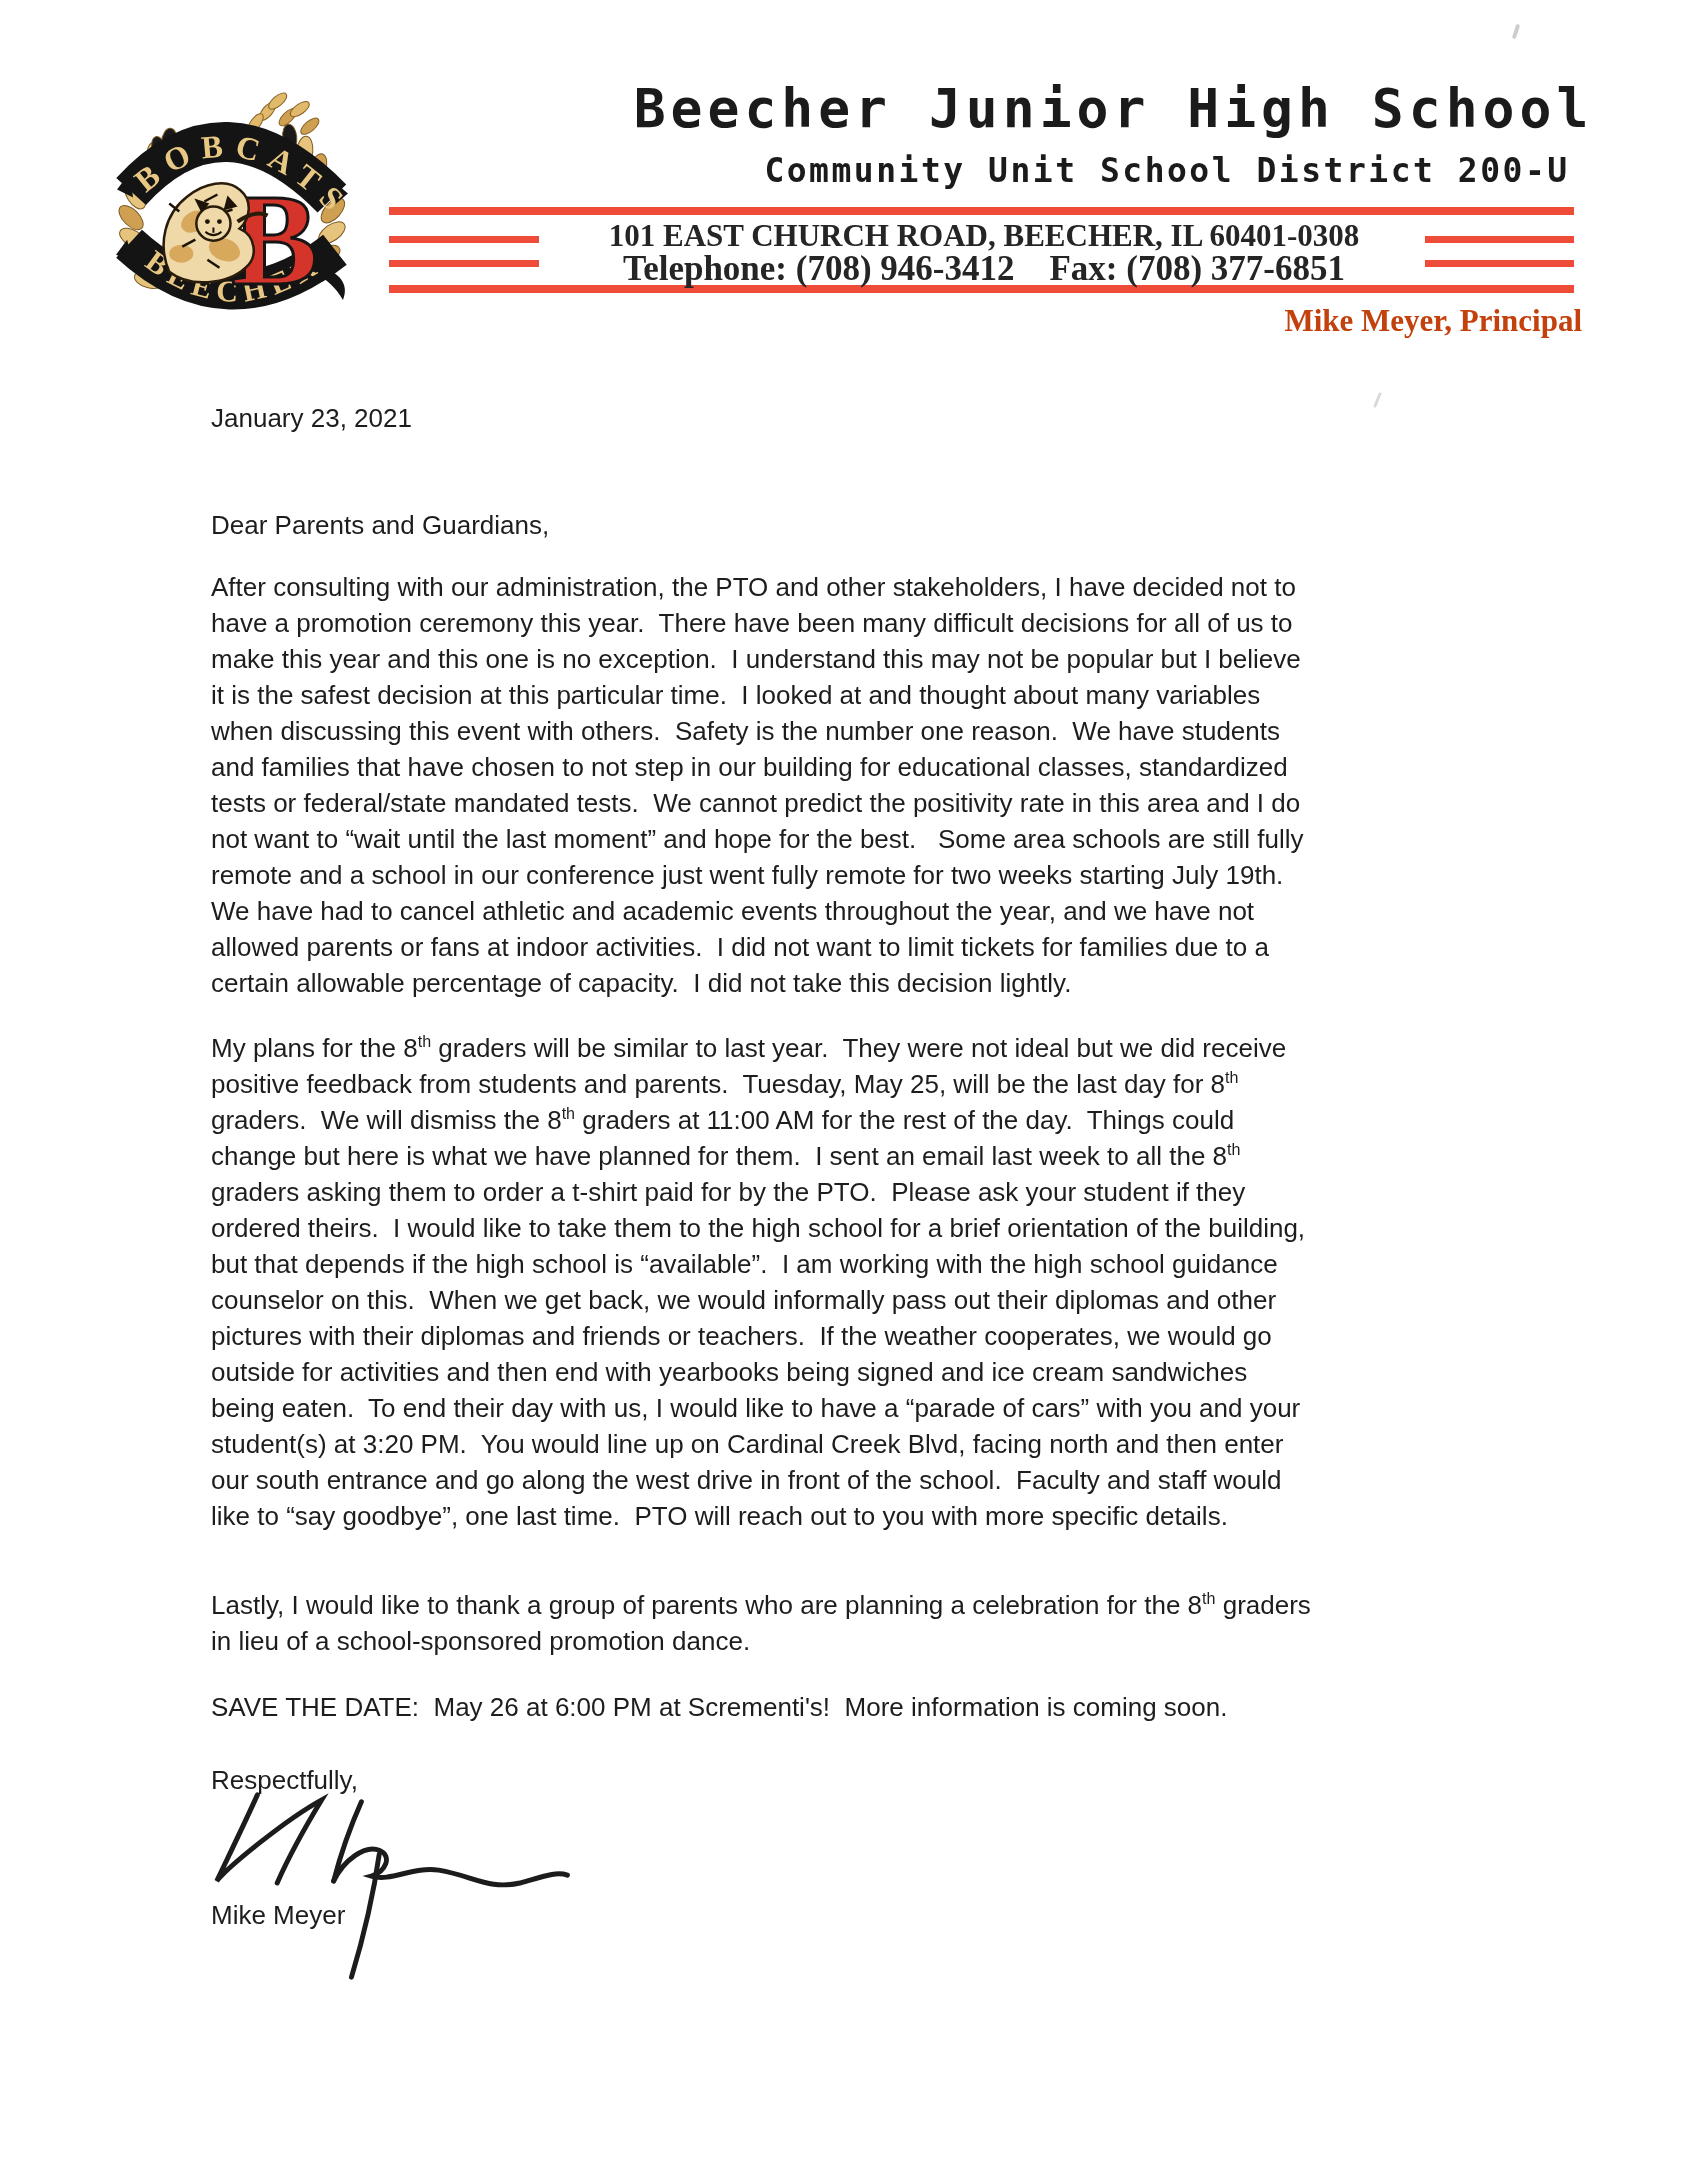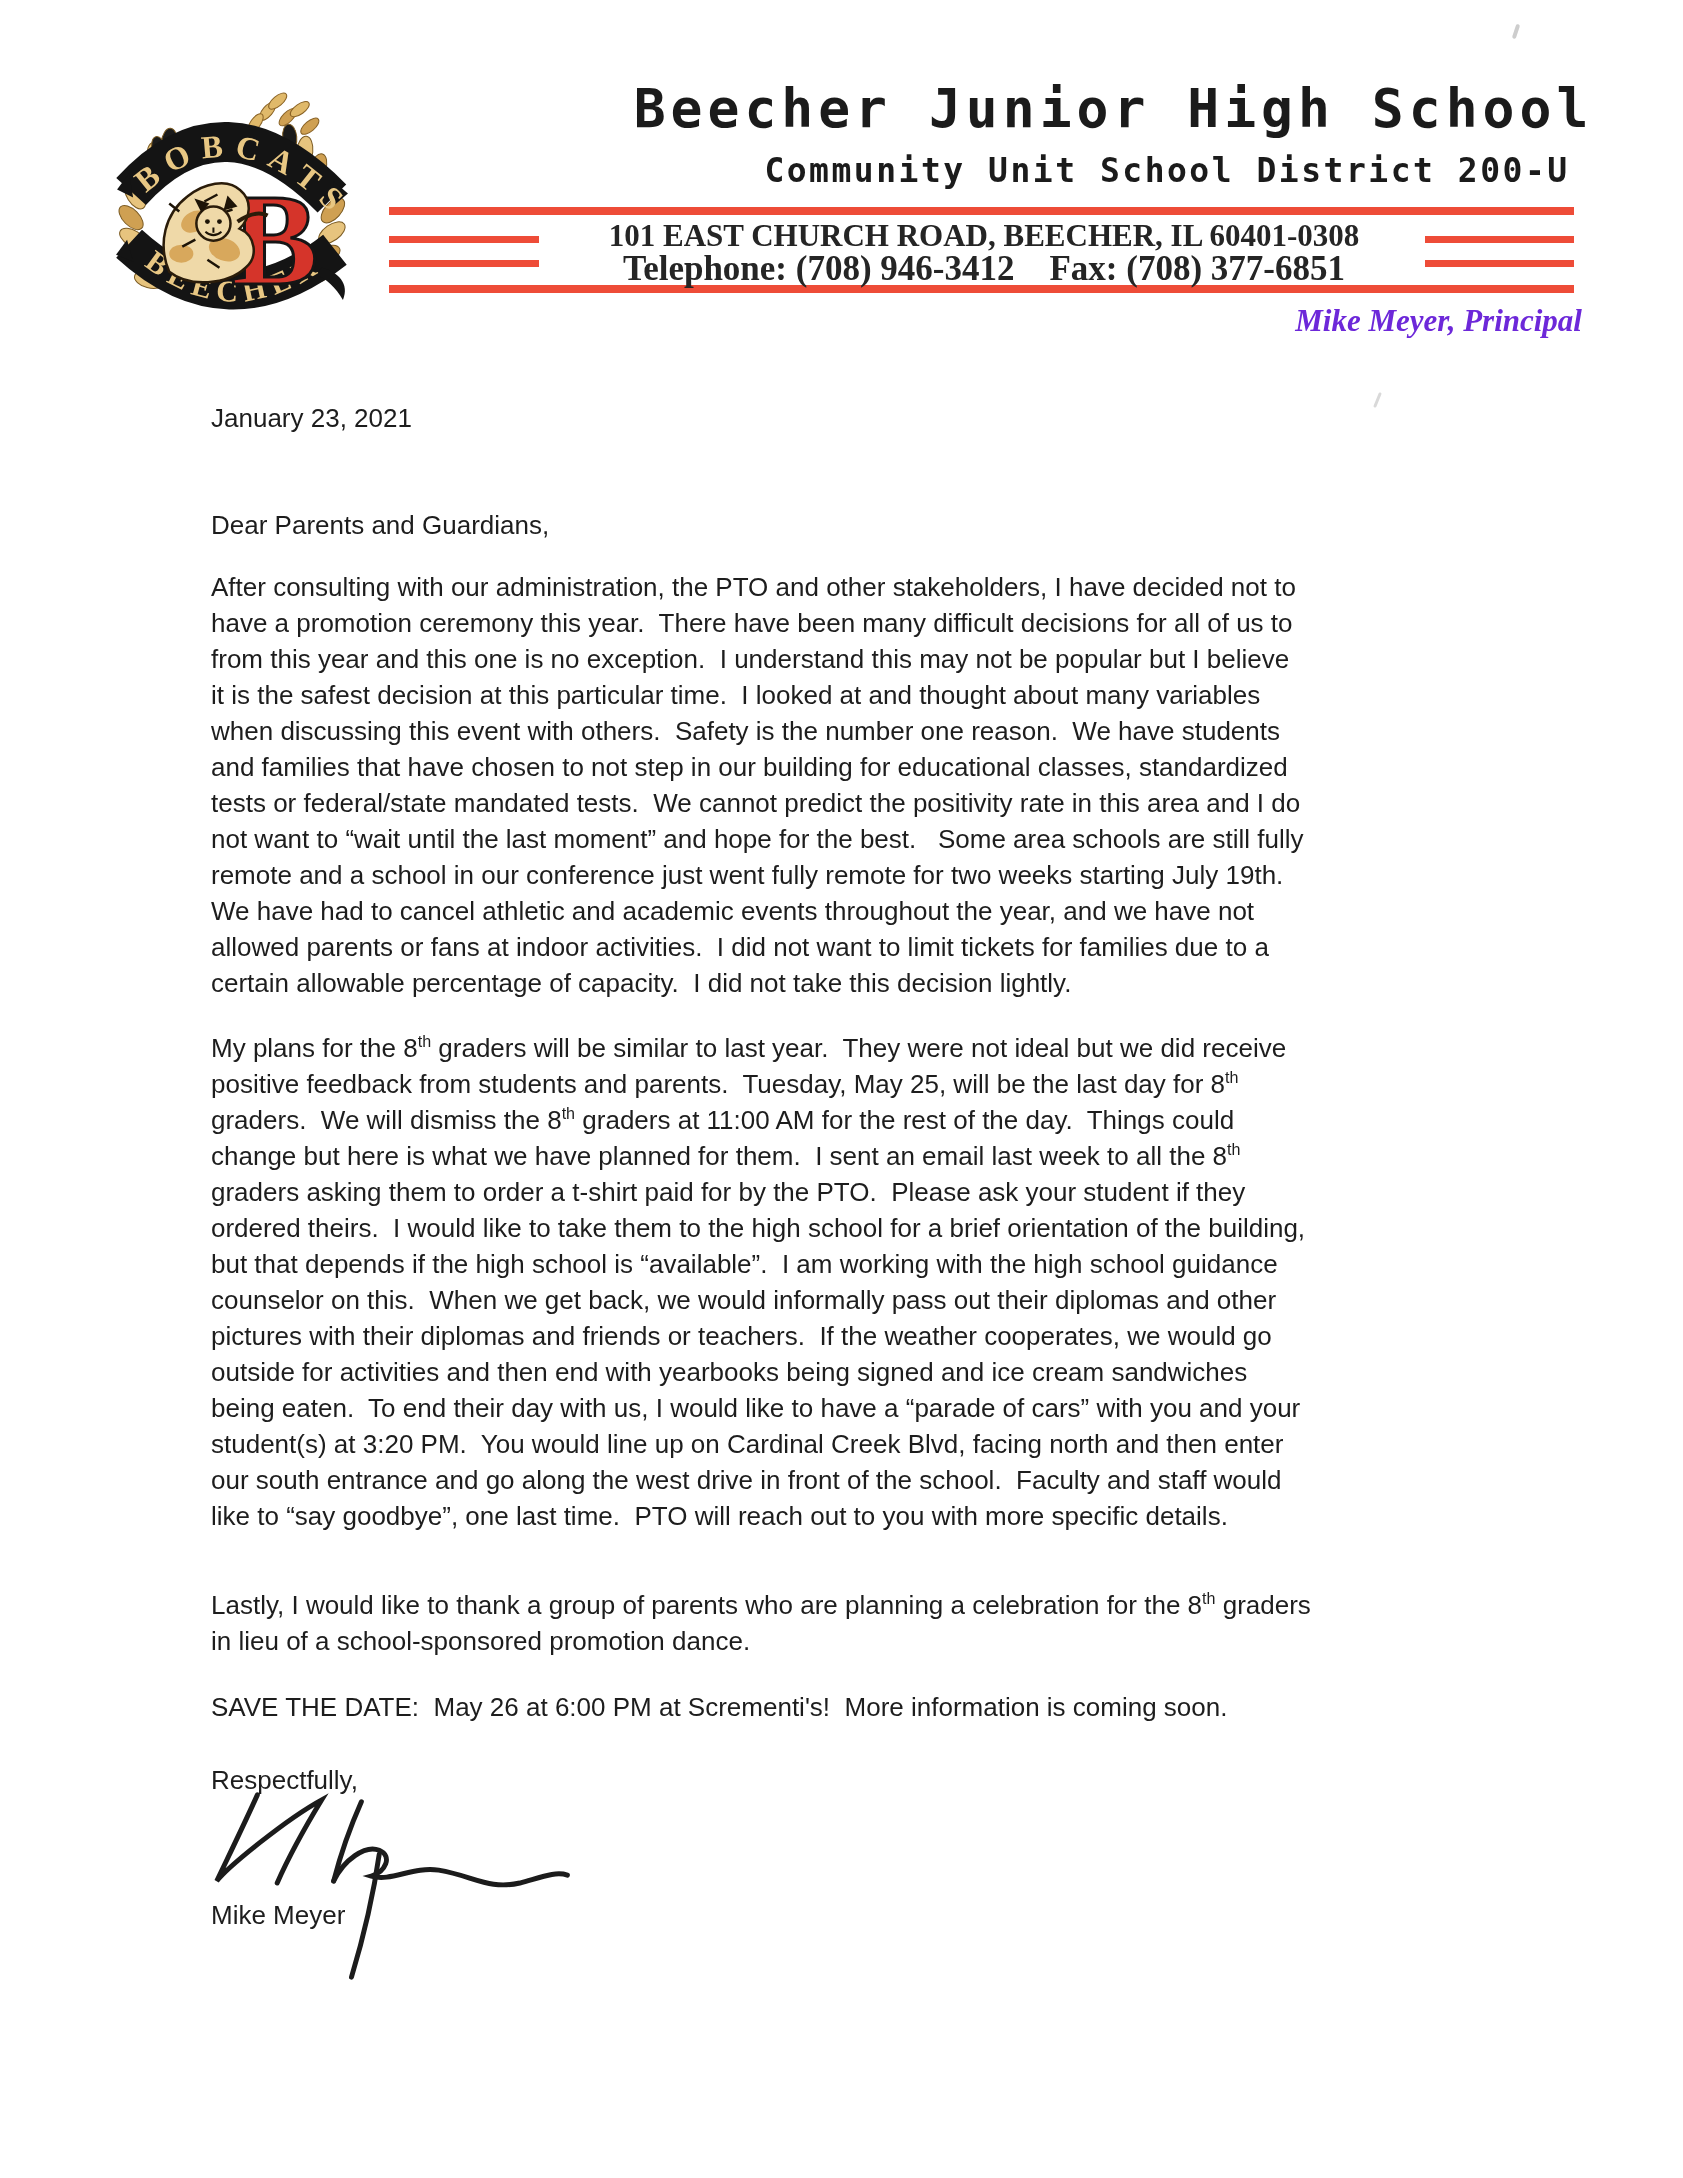--- a/index.html
+++ b/index.html
@@ -22,21 +22,21 @@
   .r-sl2{top:53px;left:0;width:150px;height:7px;}
   .r-sr1{top:29px;right:0;width:149px;height:7px;}
   .r-sr2{top:53px;right:0;width:149px;height:7px;}
   .addr{position:absolute;z-index:2;top:13px;left:158px;right:153px;text-align:center;
         font-family:"Liberation Serif",serif;font-weight:700;font-size:31px;line-height:31px;
         color:#252525;white-space:pre;}
   .phone{position:absolute;z-index:2;top:47px;left:158px;right:153px;text-align:center;
         font-family:"Liberation Serif",serif;font-weight:700;font-size:35px;line-height:29px;
         color:#252525;white-space:pre;}
   .principal{position:absolute;left:1178px;top:303px;width:404px;text-align:right;
-        font-family:"Liberation Serif",serif;font-weight:700;font-size:31px;color:#6d28d9;font-style:italic;}
+        font-family:"Liberation Serif",serif;font-weight:700;font-size:31px;color:#c2410c;}
 
   
   .letter-body{position:absolute;left:211px;top:0;width:1307px;font-size:26px;color:#1d1d1d;}
   .letter-body > div{position:absolute;left:0;}
   .line{display:block;height:36px;line-height:36px;white-space:pre;}
   sup{font-size:62%;line-height:0;text-align:right;}
   .date{top:400px;line-height:36px;white-space:pre;}
   .salutation{top:507px;line-height:36px;white-space:pre;}
   .p1{top:569px;}
   .p2{top:1030px;}
@@ -150,21 +150,21 @@
   </div>
 
   <div class="principal">Mike Meyer, Principal</div>
 
   <div class="letter-body">
     <div class="date">January 23, 2021</div>
     <div class="salutation">Dear Parents and Guardians,</div>
     <div class="p1">
         <span class="line">After consulting with our administration, the PTO and other stakeholders, I have decided not to</span>
         <span class="line">have a promotion ceremony this year.  There have been many difficult decisions for all of us to</span>
-        <span class="line">from this year and this one is no exception.  I understand this may not be popular but I believe</span>
+        <span class="line">make this year and this one is no exception.  I understand this may not be popular but I believe</span>
         <span class="line">it is the safest decision at this particular time.  I looked at and thought about many variables</span>
         <span class="line">when discussing this event with others.  Safety is the number one reason.  We have students</span>
         <span class="line">and families that have chosen to not step in our building for educational classes, standardized</span>
         <span class="line">tests or federal/state mandated tests.  We cannot predict the positivity rate in this area and I do</span>
         <span class="line">not want to “wait until the last moment” and hope for the best.   Some area schools are still fully</span>
         <span class="line">remote and a school in our conference just went fully remote for two weeks starting July 19th.</span>
         <span class="line">We have had to cancel athletic and academic events throughout the year, and we have not</span>
         <span class="line">allowed parents or fans at indoor activities.  I did not want to limit tickets for families due to a</span>
         <span class="line">certain allowable percentage of capacity.  I did not take this decision lightly.</span>
       </div>

